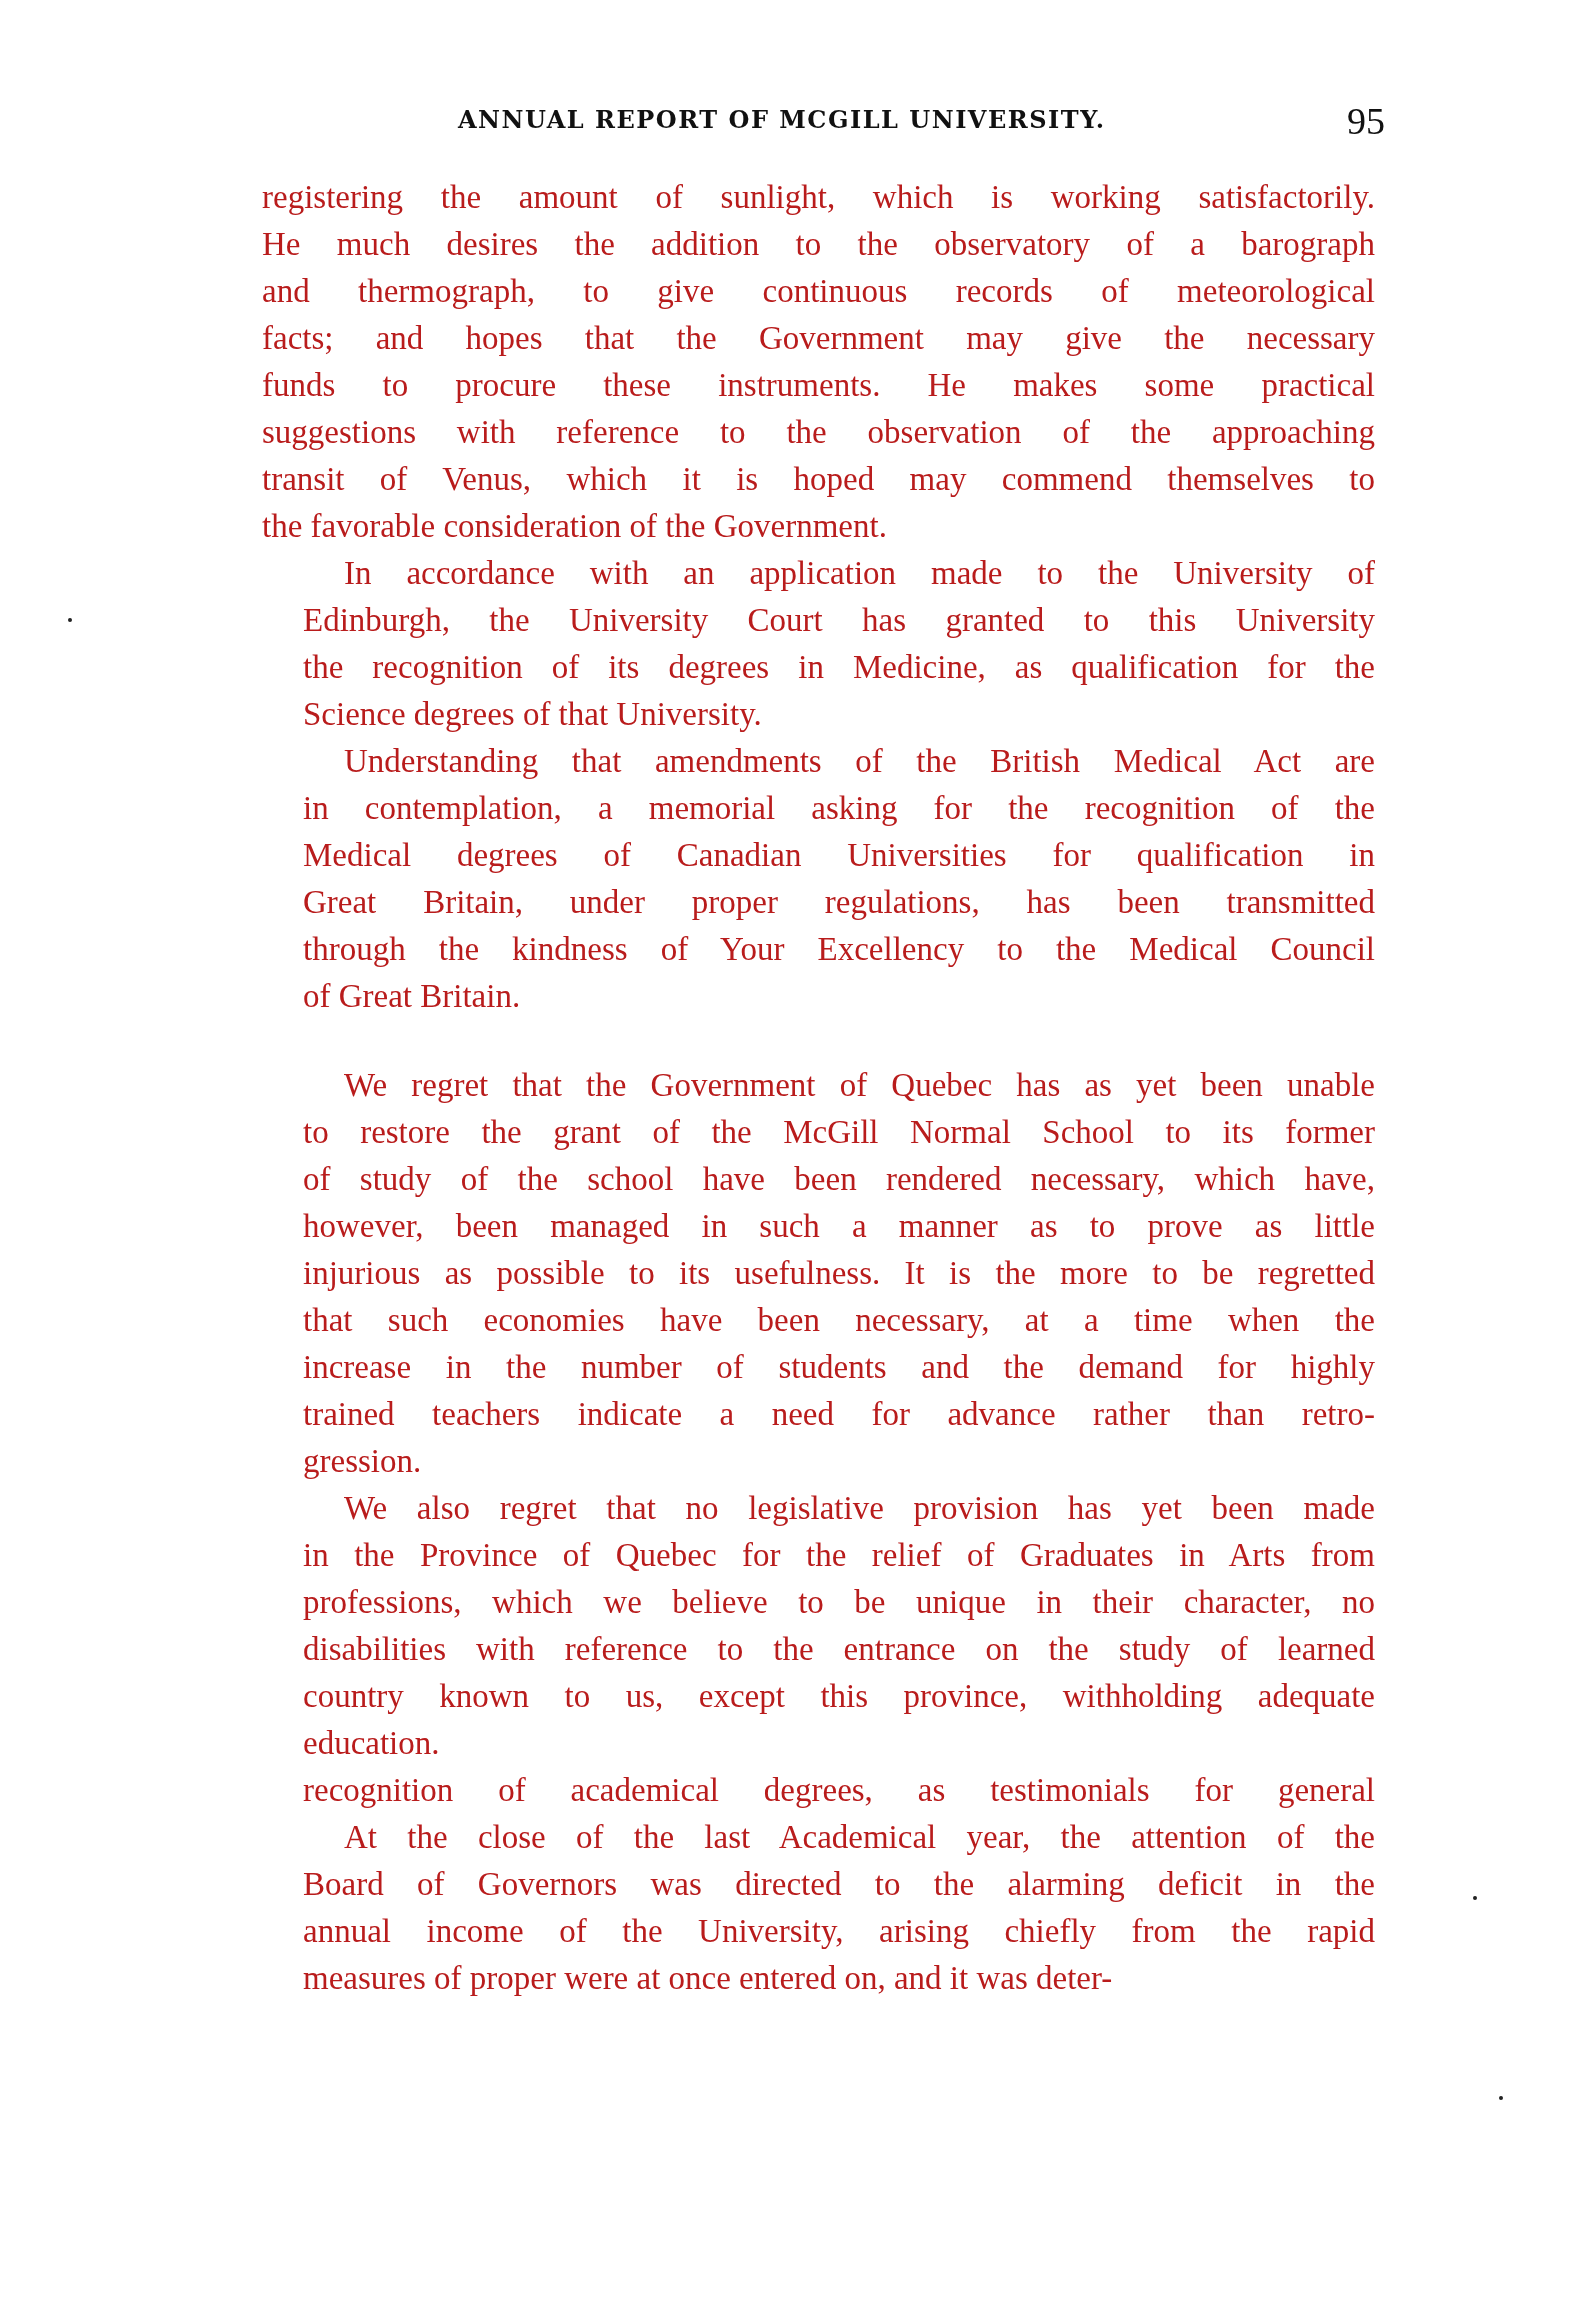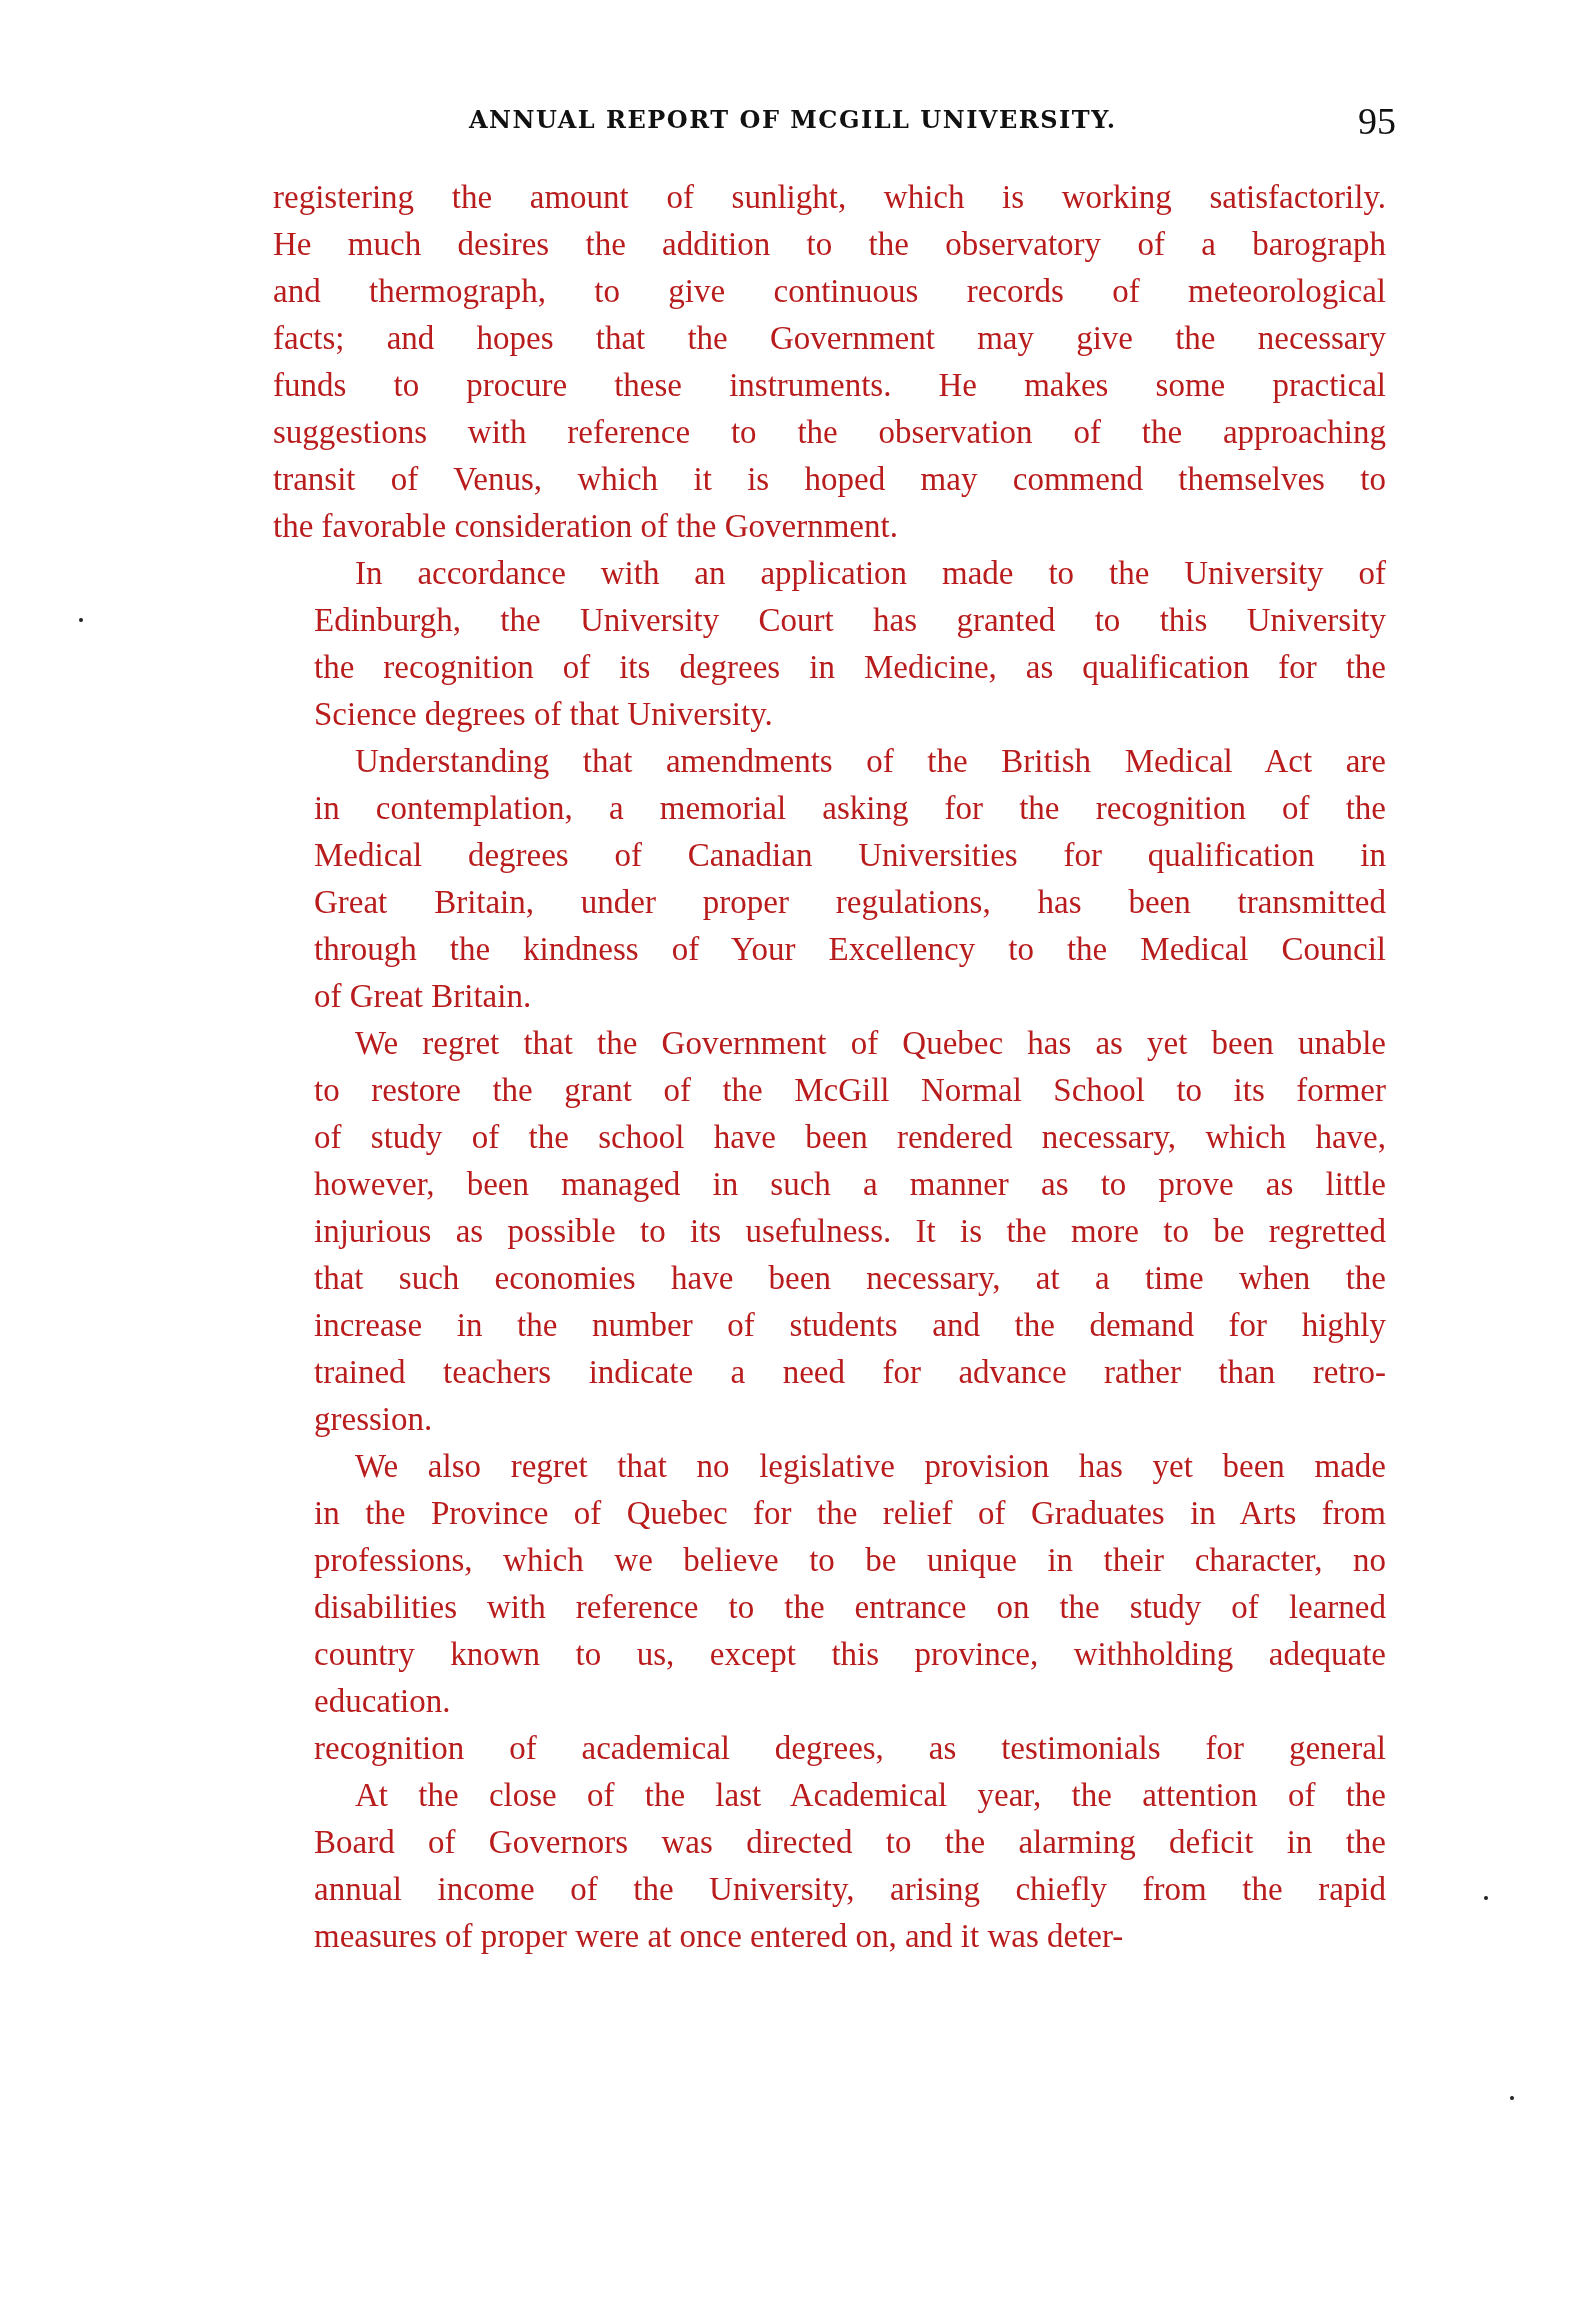--- a/index.html
+++ b/index.html
@@ -1,17 +1,17 @@
 <!DOCTYPE html>
 <html style="font-size:12.2px"><head>
 <meta charset="utf-8">
 <style>
   html, body { margin: 0; padding: 0; background: #ffffff; }
   body { width: 1576px; height: 2319px; position: relative; overflow: hidden; }
-  .page { position: absolute; left: 12px; top: 0; width: 1340px; height: 2319px; background: #fff; }
+  .page { position: absolute; left: 1px; top: 0; width: 1340px; height: 2319px; background: #fff; }
   .header { position: absolute; top: 105px; left: 260px; width: 1124px; height: 46px; }
   .running-title {
     position: absolute; left: 197px; top: 0;
     font-family: "DejaVu Serif", serif; font-size: 24px; letter-spacing: 1.5px;
     color: #111; font-weight: bold; text-transform: uppercase;
   }
   .page-number {
     position: absolute; right: 0; top: -6.1px;
     font-family: "Liberation Serif", serif; font-size: 38px; color: #111;
   }
@@ -54,21 +54,21 @@
       </div>
       <div class="para indent">
         <span class="line" style="padding-left: 41px;">Understanding that amendments of the British Medical Act are</span>
         <span class="line">in contemplation, a memorial asking for the recognition of the</span>
         <span class="line">Medical degrees of Canadian Universities for qualification in</span>
         <span class="line">Great Britain, under proper regulations, has been transmitted</span>
         <span class="line">through the kindness of Your Excellency to the Medical Council</span>
         <span class="line last">of Great Britain.</span>
       </div>
       <div class="para indent">
-        <span class="line" style="padding-left: 41px;">We regret that the Government of Quebec has as yet been unable</span>
+        <span class="line" style="padding-left: 41px; margin-top: 42px;">We regret that the Government of Quebec has as yet been unable</span>
         <span class="line">to restore the grant of the McGill Normal School to its former</span>
         <span class="line">of study of the school have been rendered necessary, which have,</span>
         <span class="line">however, been managed in such a manner as to prove as little</span>
         <span class="line">injurious as possible to its usefulness. It is the more to be regretted</span>
         <span class="line">that such economies have been necessary, at a time when the</span>
         <span class="line">increase in the number of students and the demand for highly</span>
         <span class="line">trained teachers indicate a need for advance rather than retro-</span>
         <span class="line last">gression.</span>
       </div>
       <div class="para indent">

